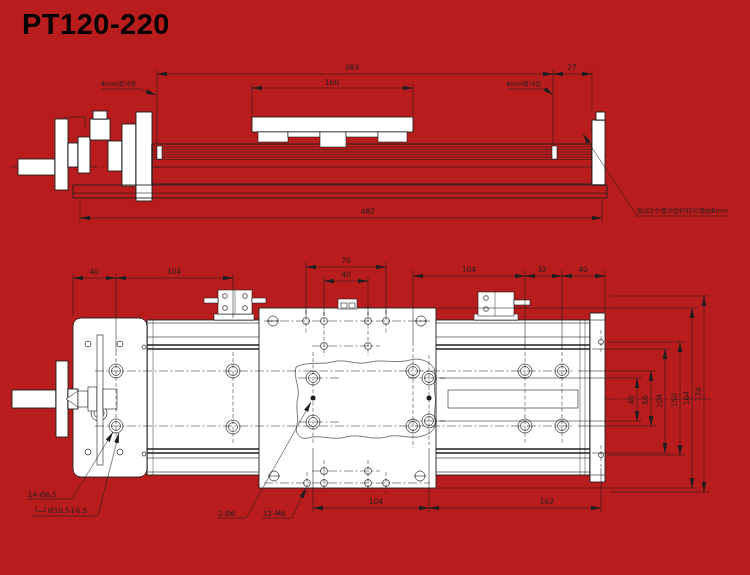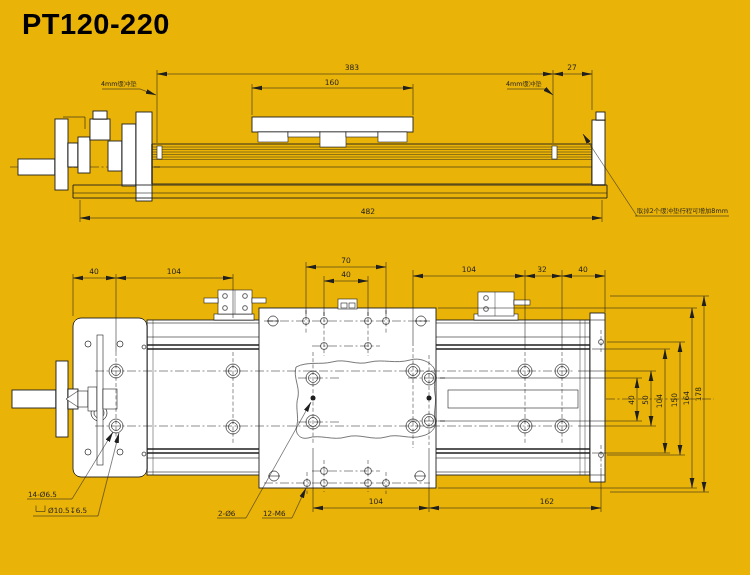--- a/index.html
+++ b/index.html
@@ -1,16 +1,16 @@
 <!DOCTYPE html>
 <html><head>
 <meta charset="utf-8">
 <style>
   html,body{margin:0;padding:0;background:#fff;}
-  .canvas{position:relative;width:750px;height:575px;background:#eab308;overflow:hidden;
+  .canvas{position:relative;width:750px;height:575px;background:#b91c1c;overflow:hidden;
           font-family:"Liberation Sans",sans-serif;}
   .title{position:absolute;left:22px;top:8px;font-size:29px;font-weight:bold;color:#000;
          letter-spacing:.5px;font-family:"Liberation Sans",sans-serif;}
   svg{position:absolute;left:0;top:0;}
   svg text{font-family:"DejaVu Sans",sans-serif;fill:#1f1f1f;}
   .dm{font-size:7.5px;text-anchor:middle;}
   .dz{font-size:6.4px;}
   .lbl{font-size:7.2px;}
   .ln{stroke:#1f1f1f;fill:none;}
   .w08{stroke-width:.9;} .w06{stroke-width:.6;} .w05{stroke-width:.45;}

